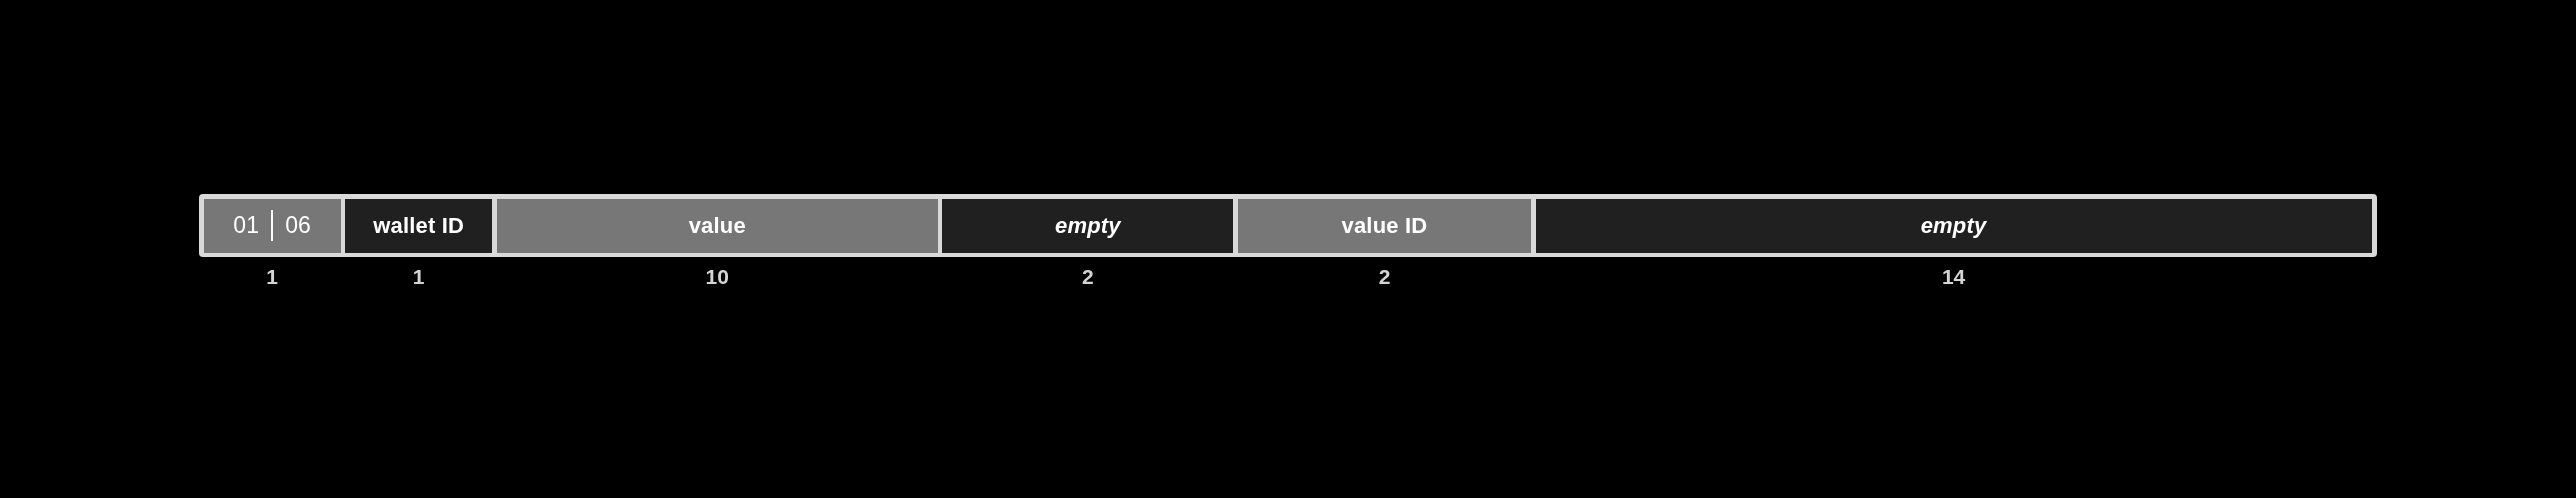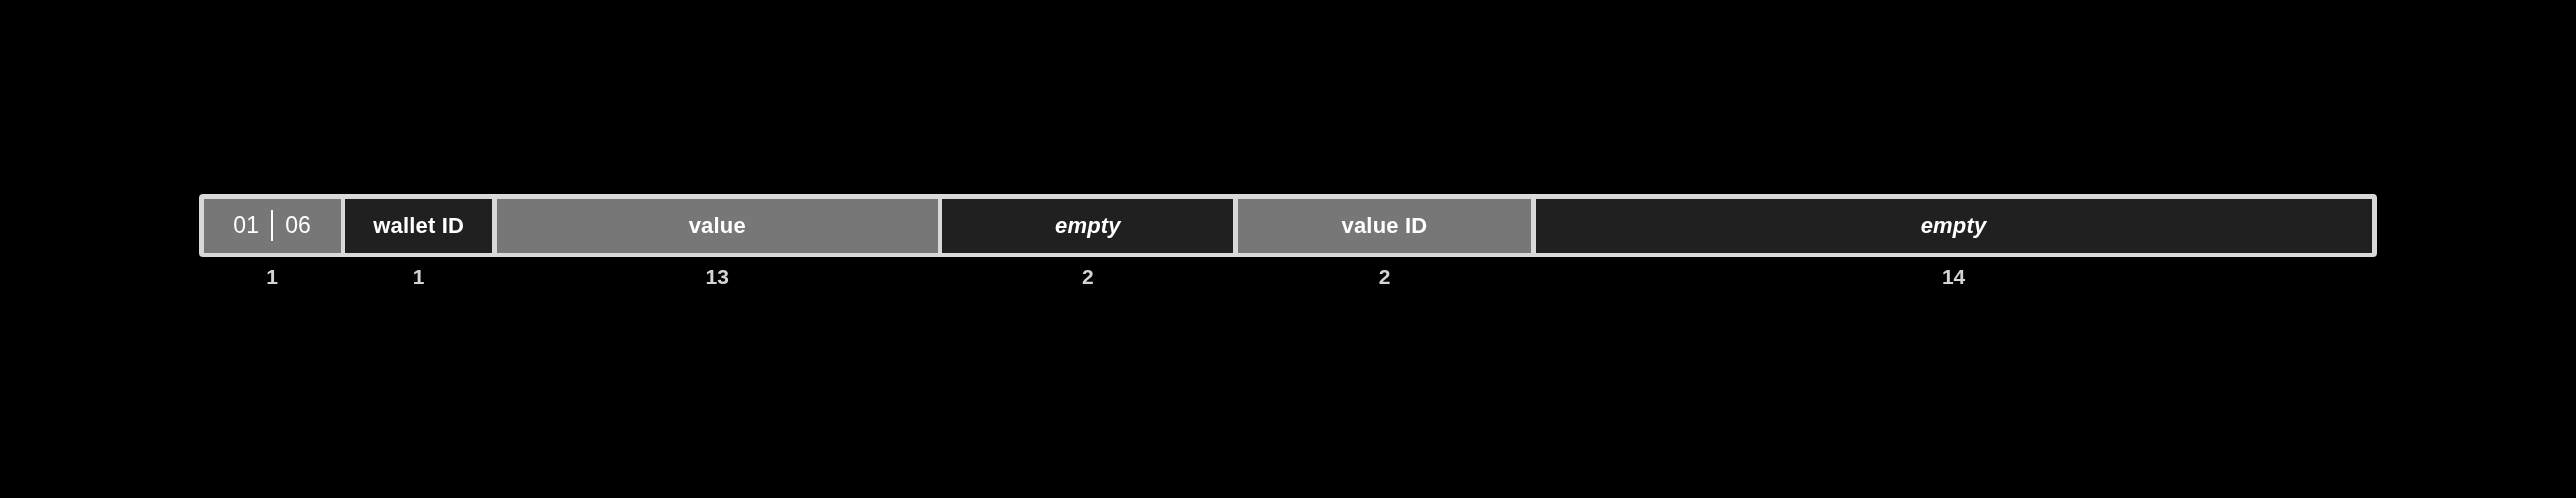--- a/index.html
+++ b/index.html
@@ -143,21 +143,21 @@
     </div>
 
   <div class="size-row">
       <div class="size-cell" style="width: 137px; flex: 0 0 137px;">
         <span class="size-text">1</span>
       </div>
       <div class="size-cell" style="width: 147px; flex: 0 0 147px;">
         <span class="size-text">1</span>
       </div>
       <div class="size-cell" style="width: 441px; flex: 0 0 441px;">
-        <span class="size-text">13</span>
+        <span class="size-text">10</span>
       </div>
       <div class="size-cell" style="width: 291px; flex: 0 0 291px;">
         <span class="size-text">2</span>
       </div>
       <div class="size-cell" style="width: 293px; flex: 0 0 293px;">
         <span class="size-text">2</span>
       </div>
       <div class="size-cell" style="width: 836px; flex: 0 0 836px;">
         <span class="size-text">14</span>
       </div>

